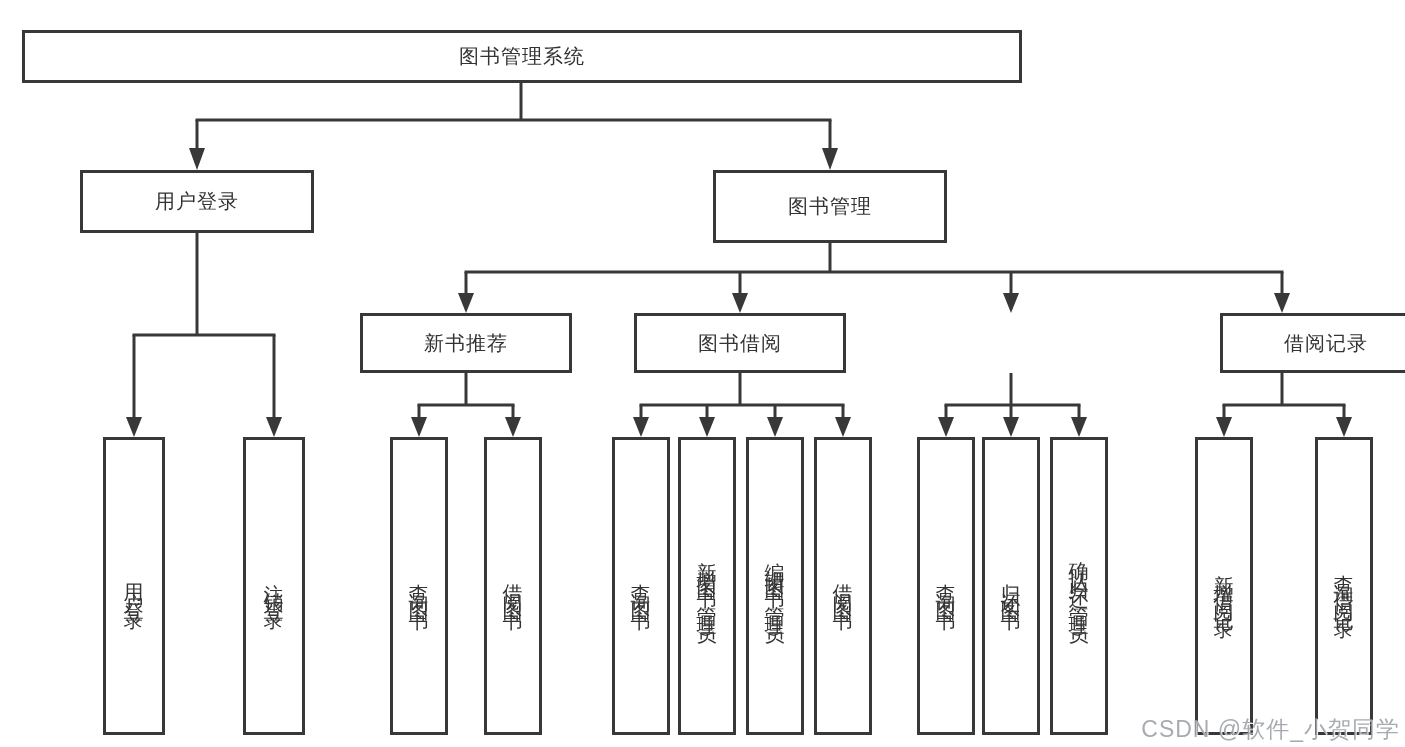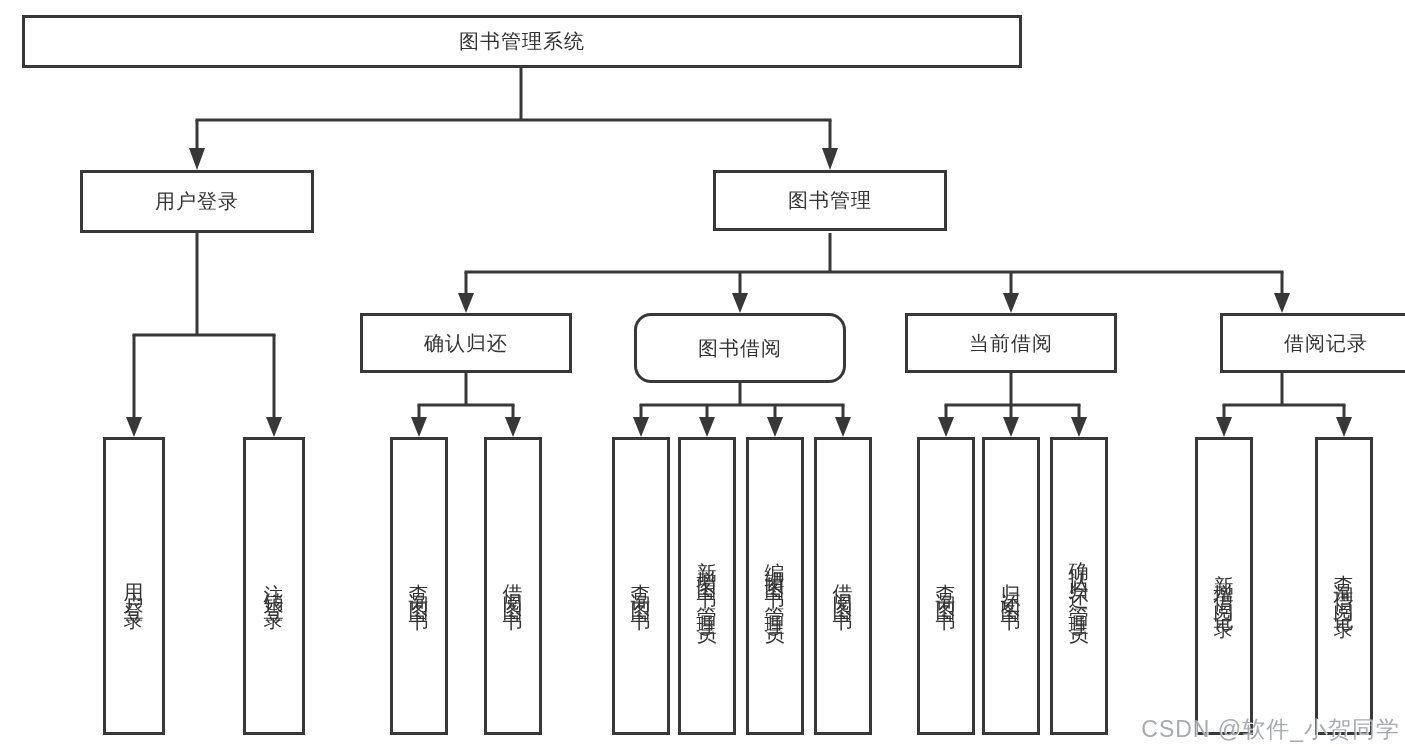--- a/index.html
+++ b/index.html
@@ -122,39 +122,36 @@
 
       <polygon points="938,417 954,417 946,437"></polygon>
       <polygon points="1003,417 1019,417 1011,437"></polygon>
       <polygon points="1071,417 1087,417 1079,437"></polygon>
 
       <polygon points="1216,417 1232,417 1224,437"></polygon>
       <polygon points="1336,417 1352,417 1344,437"></polygon>
     </g>
   </svg>
 
-  <div class="box" style="left:22px; top:15px; width:1000px; height:53px;">
+  <div class="box" style="left:22px; top:30px; width:1000px; height:53px;">
     <span>图书管理系统</span>
   </div>
 
   <div class="box" style="left:80px; top:170px; width:234px; height:63px;">
     <span>用户登录</span>
   </div>
-  <div class="box" style="left:713px; top:170px; width:234px; height:61px;">
+  <div class="box" style="left:713px; top:170px; width:234px; height:73px;">
     <span>图书管理</span>
   </div>
 
   <div class="box" style="left:360px; top:313px; width:212px; height:60px;">
-    <span>确认归还</span>
-  </div>
-  <div class="box" style="left:634px; top:313px; width:212px; height:70px;border-radius:17px;">
+    <span>新书推荐</span>
+  </div>
+  <div class="box" style="left:634px; top:313px; width:212px; height:60px;">
     <span>图书借阅</span>
-  </div>
-  <div class="box" style="left:905px; top:313px; width:212px; height:60px;">
-    <span>当前借阅</span>
   </div>
   <div class="box" style="left:1176px; top:313px; width:212px; height:60px;margin-left:44px;">
     <span>借阅记录</span>
   </div>
 
   <div class="box" style="left:103px; top:437px; width:62px; height:298px;">
     <span class="vtext">用户登录</span>
   </div>
   <div class="box" style="left:243px; top:437px; width:62px; height:298px;">
     <span class="vtext">注销登录</span>

